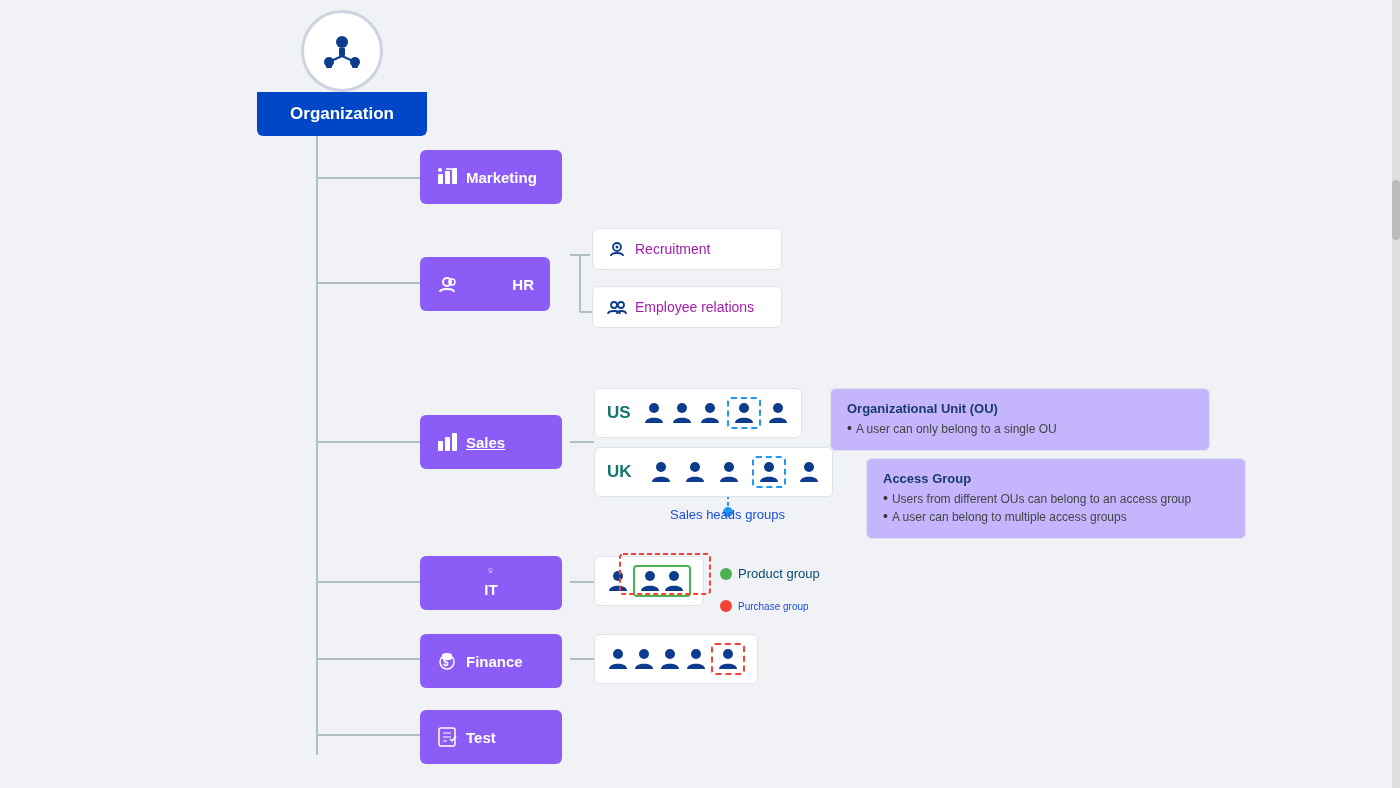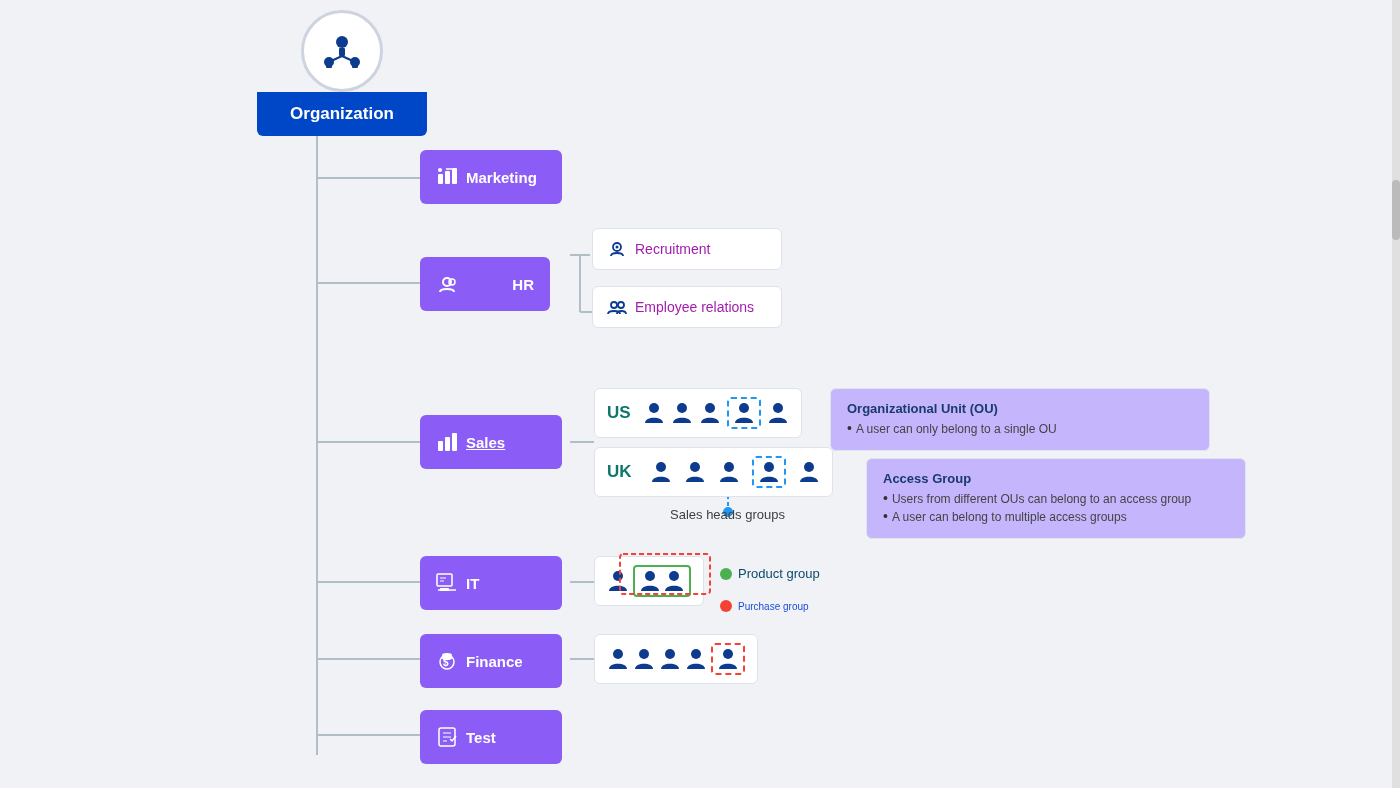--- a/index.html
+++ b/index.html
@@ -116,21 +116,21 @@
     .group-dashed-red {
       border: 2px dashed #f44336;
       border-radius: 4px;
       padding: 2px 4px;
       display: flex;
       align-items: center;
     }
 
     
     .label-tag {
-      color: #404040;
+      color: #1d4ed8;
       font-size: 13px;
       font-weight: 500;
     }
 
     .label-green {
       color: #0c4a6e;
       font-size: 13px;
       font-weight: 500;
     }
 
@@ -366,21 +366,21 @@
 
   <div class="positioned" style="left:620px;top:458px;min-width:380px;margin-left:36px;">
     <div class="info-box">
       <div class="info-box-title">Access Group</div>
       <div class="info-box-item">Users from different OUs can belong to an access group</div>
       <div class="info-box-item">A user can belong to multiple access groups</div>
     </div>
   </div>
 
   <div class="positioned" style="left:210px;top:556px;">
-    <div class="dept-box" style="width:142px;">
+    <div class="dept-box" style="width:142px;flex-direction:column;">
       <svg width="22" height="22" viewBox="0 0 22 22" fill="white">
         <rect x="1" y="2" width="15" height="12" rx="1" stroke="white" stroke-width="1.5" fill="none"></rect>
         <rect x="4" y="16" width="9" height="3" rx="0.5" fill="white"></rect>
         <line x1="2" y1="18" x2="20" y2="18" stroke="white" stroke-width="1.5"></line>
         <line x1="4" y1="6" x2="10" y2="6" stroke="white" stroke-width="1"></line>
         <line x1="4" y1="9" x2="8" y2="9" stroke="white" stroke-width="1"></line>
       </svg>
       <span>IT</span>
     </div>
   </div>

